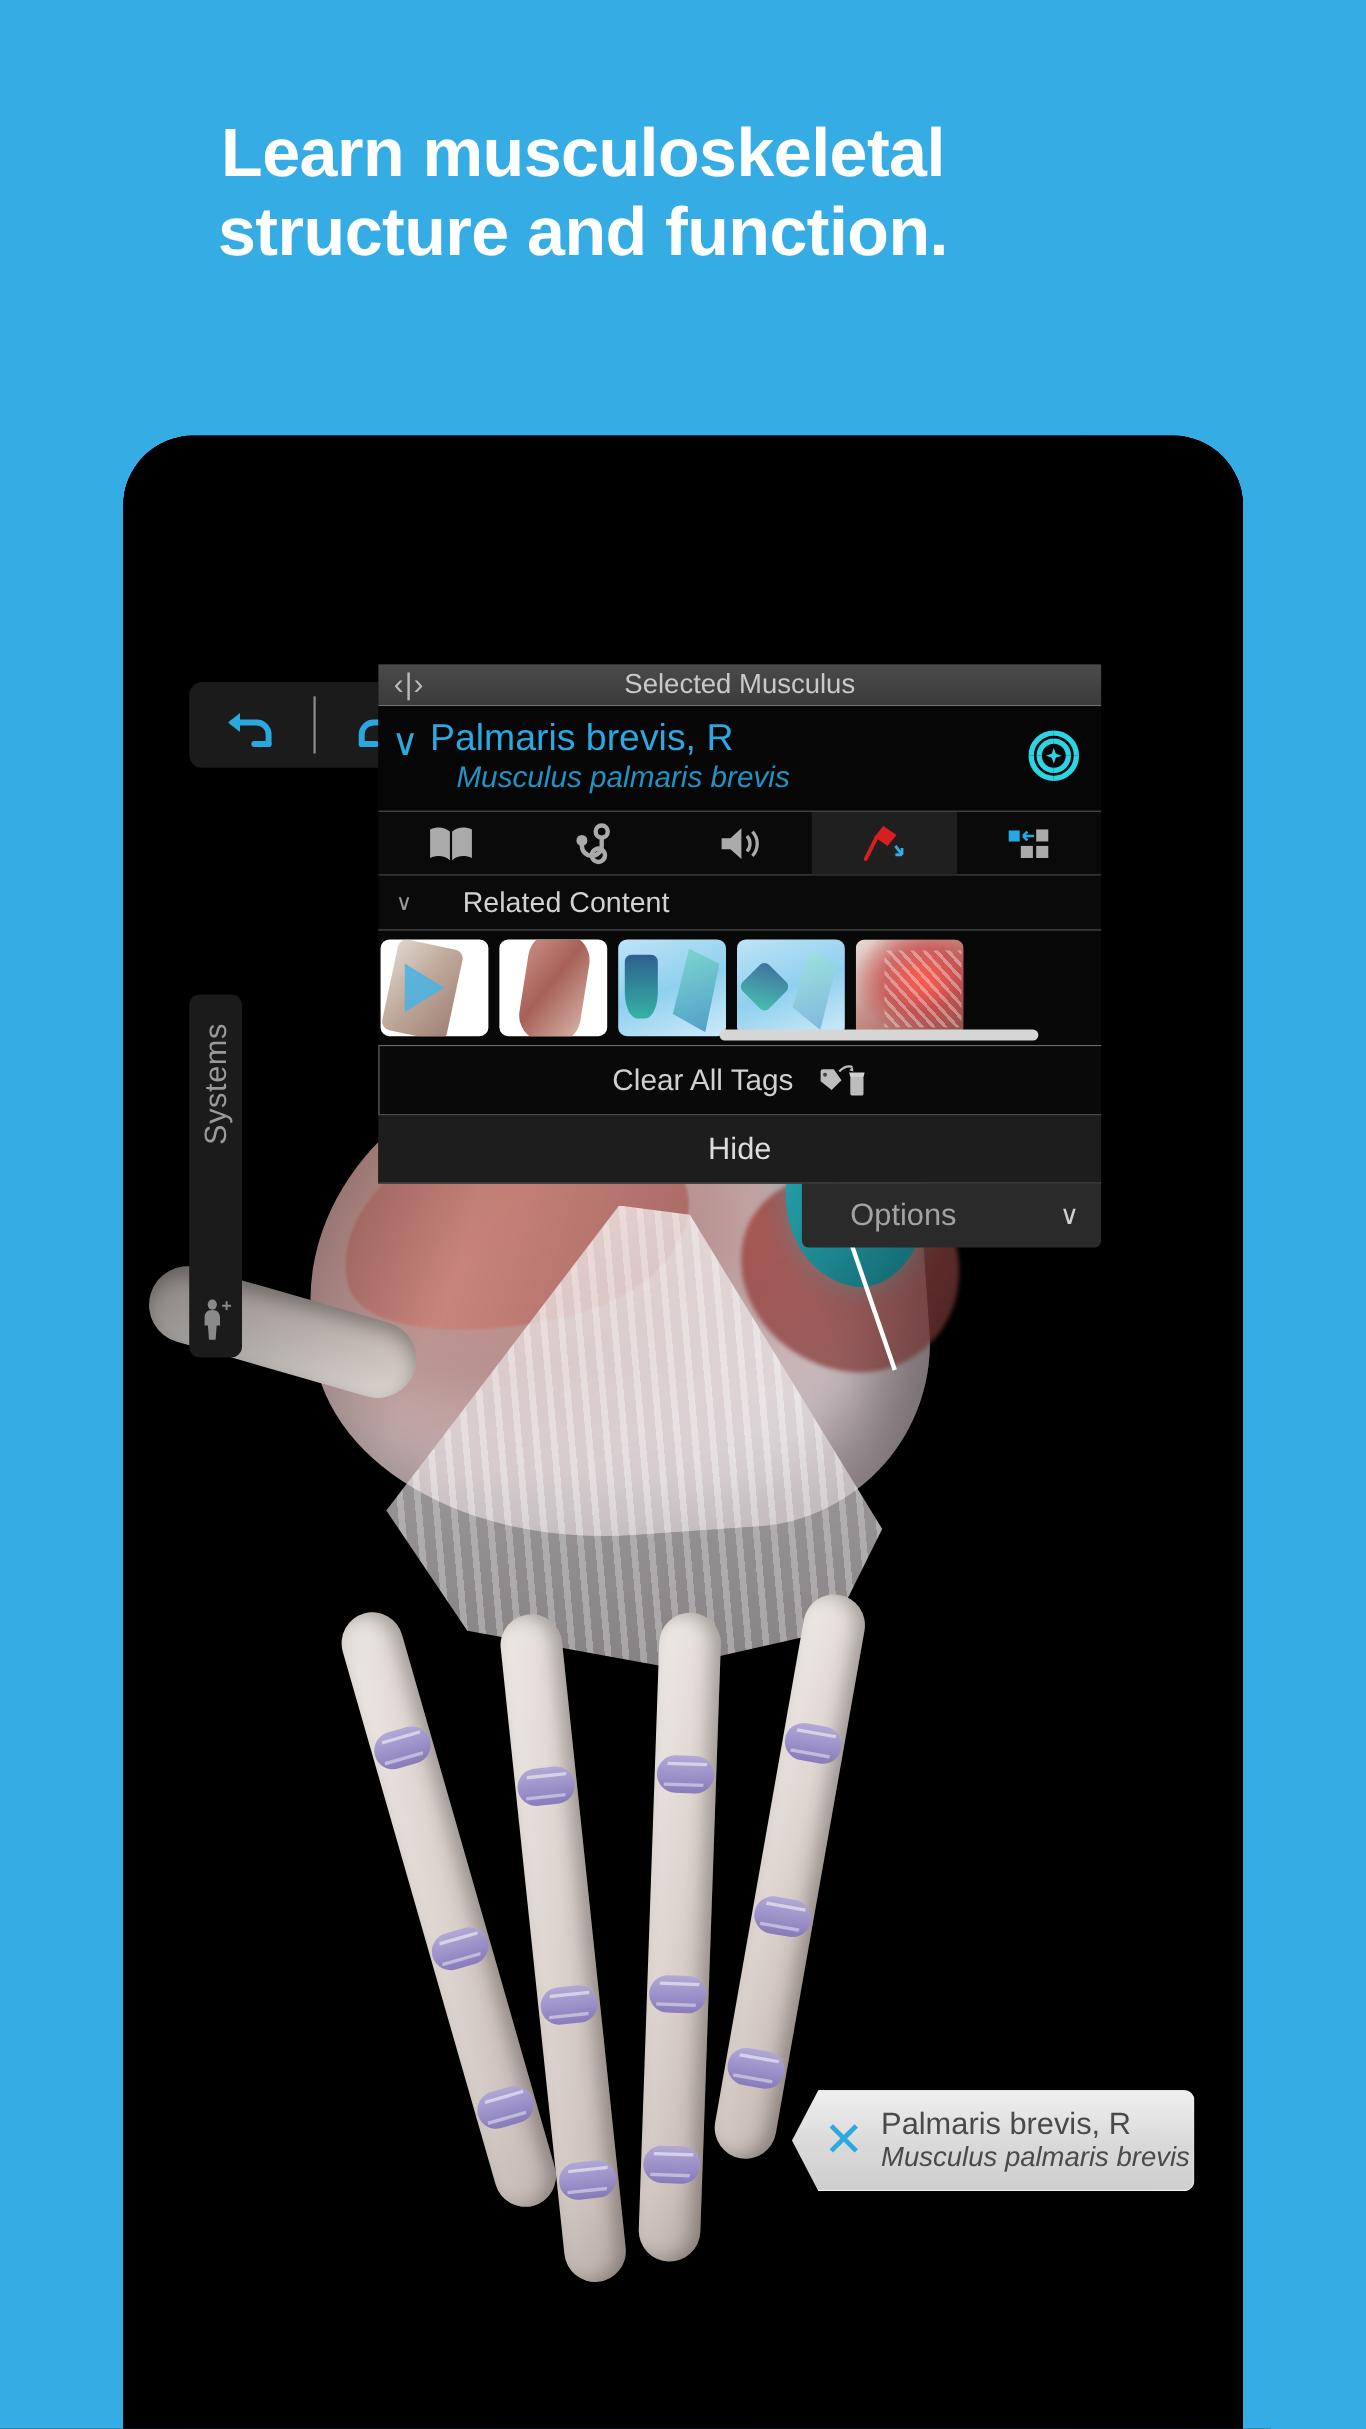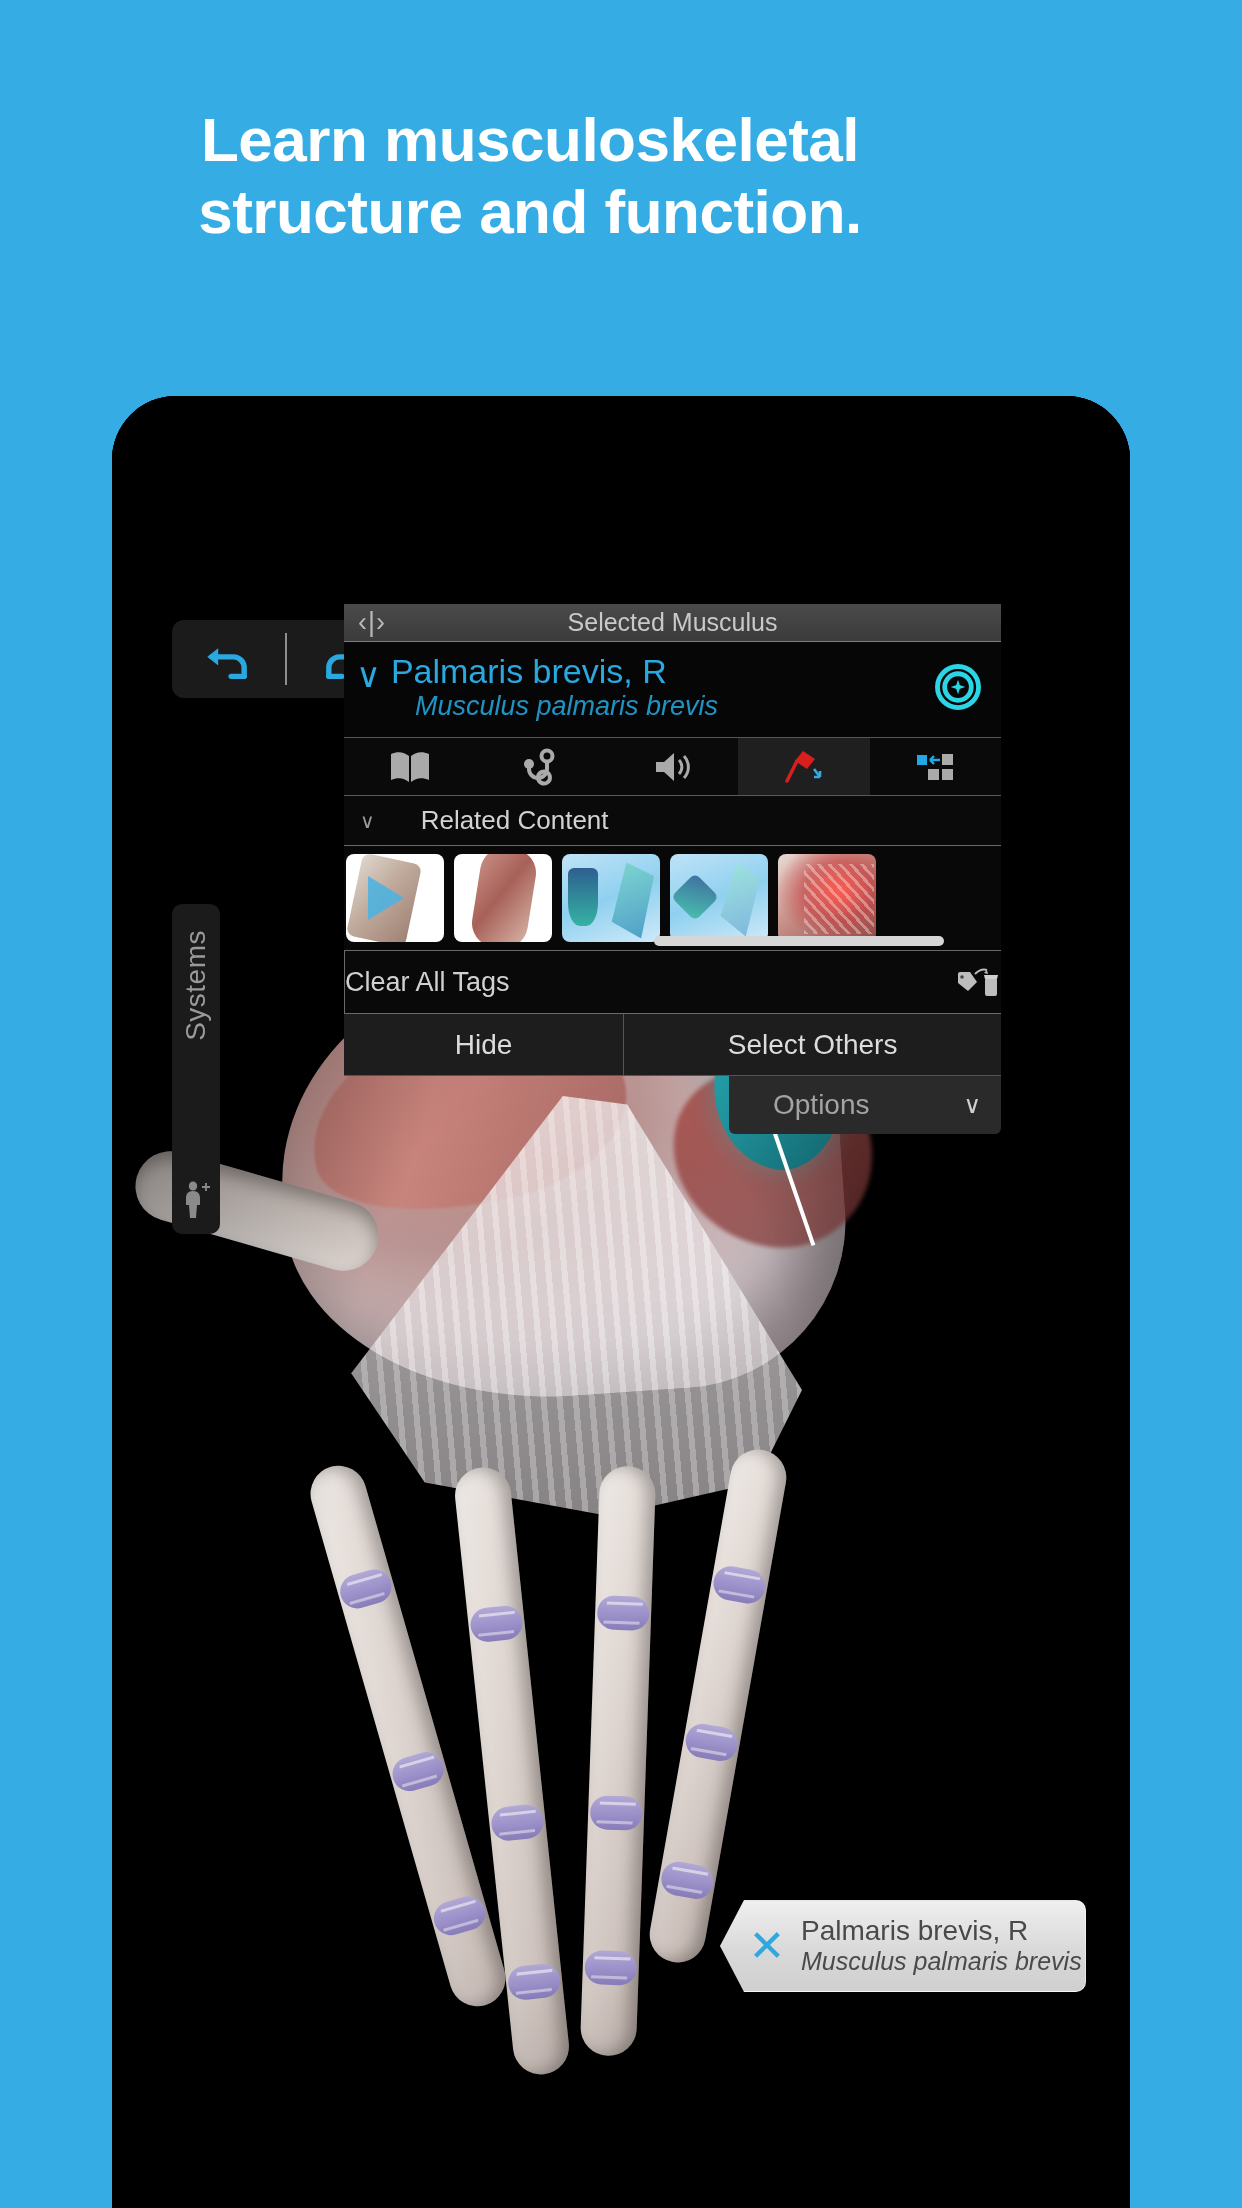--- a/index.html
+++ b/index.html
@@ -350,21 +350,21 @@
     height: 64px; display: flex;
     border-top: 1px solid #6a6a6a;
     border-bottom: 1px solid #6a6a6a;
     background: rgba(9,9,9,.9);
   }
   .tag-cell {
     display: flex; align-items: center; justify-content: center;
     gap: 22px; position: relative;
   }
   .tag-cell.add { flex: 0 0 330px; color: #5a5a5a; }
-  .tag-cell.clear { flex: 1; color: #d0d0d0; border-left: 1px solid #6a6a6a; justify-content: space-between; }
+  .tag-cell.clear { flex: 1; color: #d0d0d0; border-left: 1px solid #6a6a6a; }
   .tag-cell .tlabel { font-size: 27px; }
   .tag-cell svg { width: 46px; height: 40px; }
 
   .action-row {
     height: 62px; display: flex;
     background: #1d1d1d;
     border-bottom: 1px solid #555;
   }
   .action-cell {
     flex: 1; display: flex; align-items: center; justify-content: center;
@@ -577,21 +577,20 @@
             <path d="M20 12 q6 -6 12 -4" fill="none" stroke="#bdbdbd" stroke-width="2"></path>
             <path d="M32 8 l1 4 l-4 -1 z" fill="#bdbdbd"></path>
             <rect x="30" y="16" width="12" height="18" rx="2" fill="#bdbdbd"></rect>
             <path d="M29 13 h14 l-1 4 h-12 z" fill="#d0d0d0"></path>
           </svg>
         </div>
       </div>
 
       <div class="action-row">
         <div class="action-cell">Hide</div>
-        <div class="action-cell wide">Select Others</div>
       </div>
 
       <div class="options-bar">
         <span class="olabel">Options</span>
         <span class="ochev">∨</span>
       </div>
     </div>
 
 
   </div>

